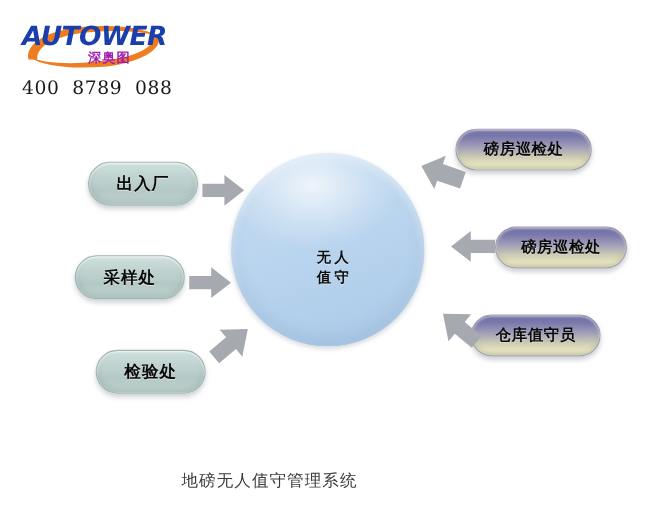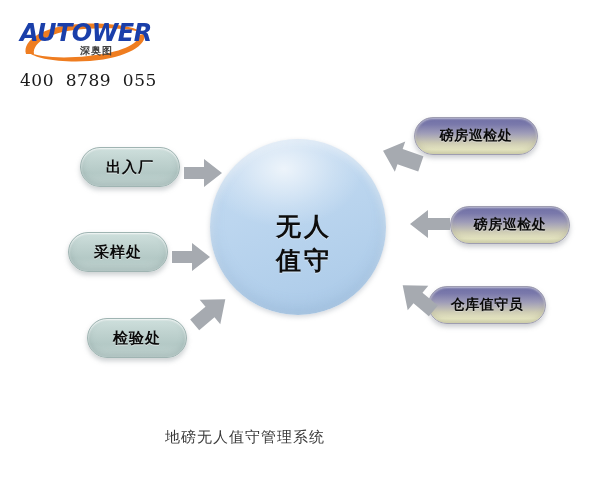--- a/index.html
+++ b/index.html
@@ -40,23 +40,23 @@
     font-style: italic;
     letter-spacing: -0.5px;
     color: #1a3faa;
     z-index: 3;
   }
   .logo-cn {
     position: absolute;
     left: 62px;
     top: 32px;
     font-family: "DejaVu Sans", "Liberation Sans", sans-serif;
-    font-size: 10px;
-    font-weight: bold;
-    color: #404040;
+    font-size: 12px;
+    font-weight: bold;
+    color: #a21caf;
     letter-spacing: 1px;
     z-index: 3;
   }
   .logo-swoosh {
     position: absolute;
     left: 0px;
     top: 2px;
     z-index: 1;
   }
   .phone-number {
@@ -96,21 +96,21 @@
     box-shadow:
        0 2px 5px rgba(120,135,150,0.33),
        inset 0 -7px 14px rgba(130,160,195,0.28),
        inset 0 4px 9px rgba(255,255,255,0.55);
     display: flex;
     align-items: center;
     justify-content: center;
   }
   .hub-label {
     font-family: "DejaVu Sans", "Liberation Sans", sans-serif;
-    font-size: 25px;
+    font-size: 13px;
     font-weight: bold;
     color: #0d0d0d;
     line-height: 1.35;
     letter-spacing: 3px;
     margin-top: 34px;
     margin-left: 12px;
     text-shadow: 0 1px 0 rgba(255,255,255,0.45);
   }
   .hub-label span { display: block; }
 
@@ -192,21 +192,21 @@
     <svg class="logo-swoosh" width="132" height="52" viewBox="0 0 132 52">
       <path d="M8,40 C4,26 26,12 62,10 C96,8 122,14 126,20
                C118,15 94,13 66,15 C34,17 14,28 16,40 Z" fill="#ef7d20"></path>
       <path d="M126,20 C130,30 110,44 72,47 C40,49 16,44 10,38
                C20,43 44,45 70,42 C102,39 122,30 120,21 Z" fill="#ef7d20"></path>
     </svg>
     <div class="logo-wordmark">AUTOWER</div>
     <div class="logo-cn">深奥图</div>
   </div>
 
-  <div class="phone-number">400  8789  055</div>
+  <div class="phone-number">400  8789  088</div>
 </div>
 
 <div class="stage">
 
   <div class="hub">
     <div class="hub-label">
       <span>无人</span>
       <span>值守</span>
     </div>
   </div>

